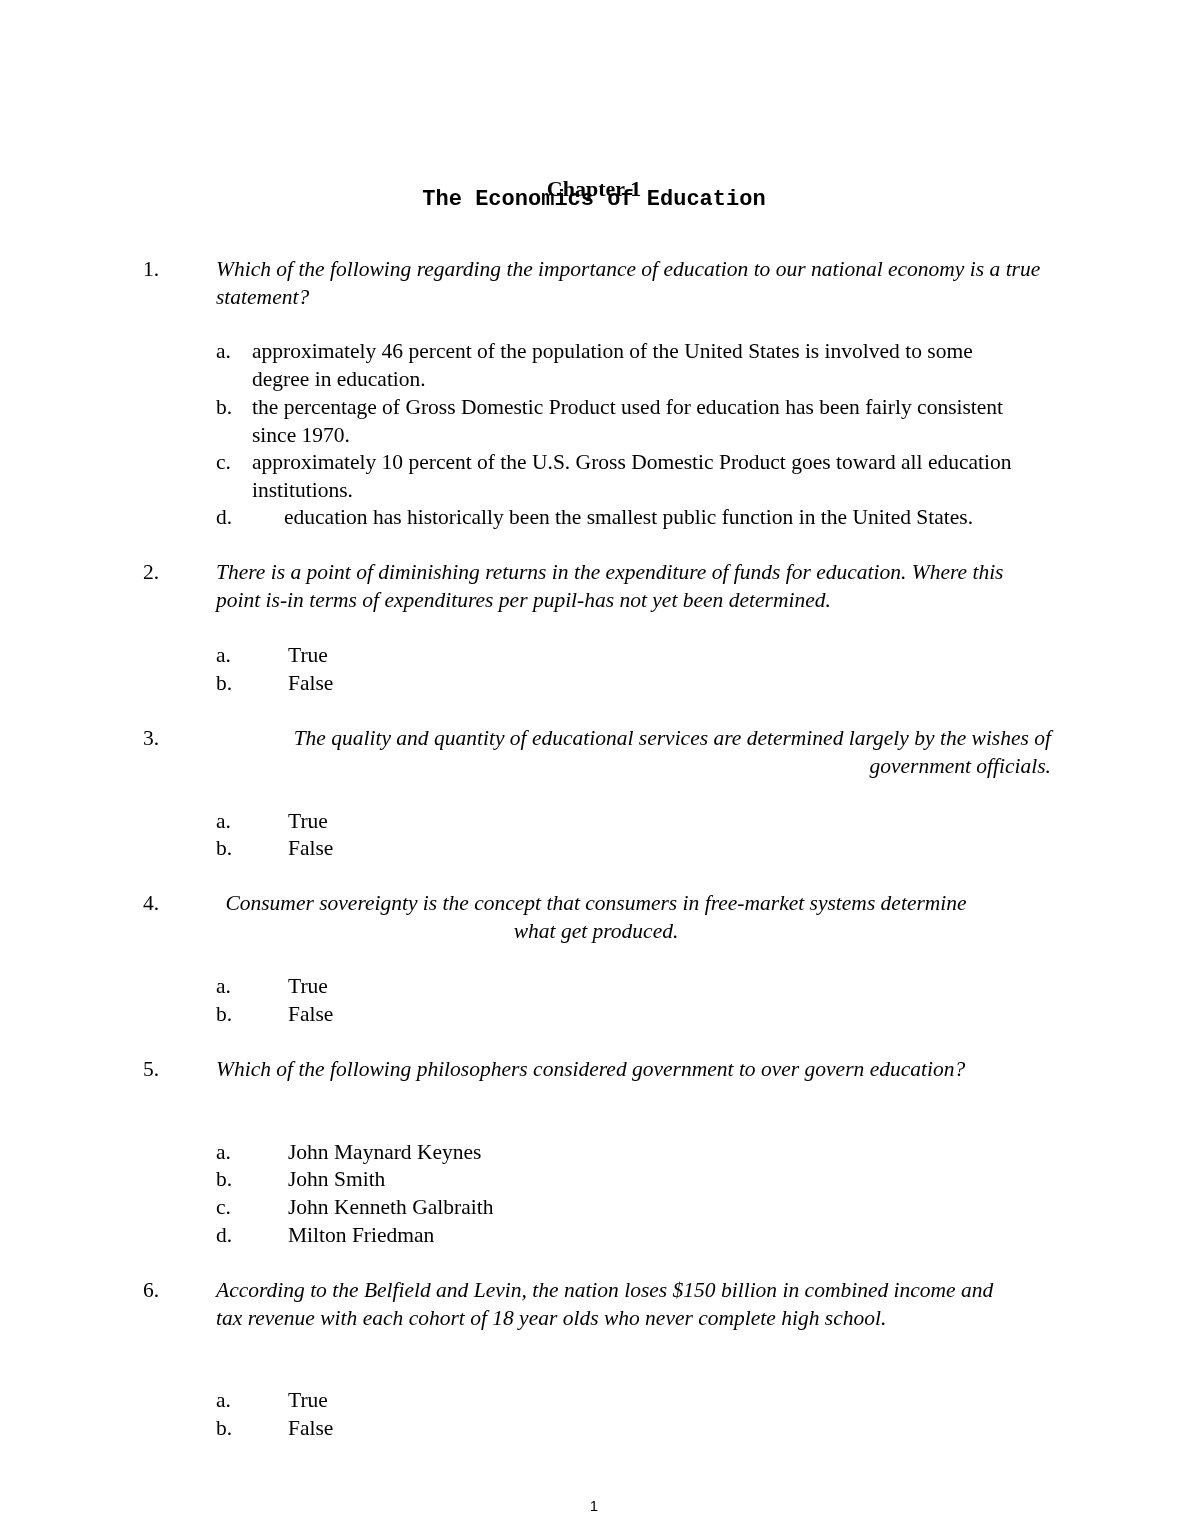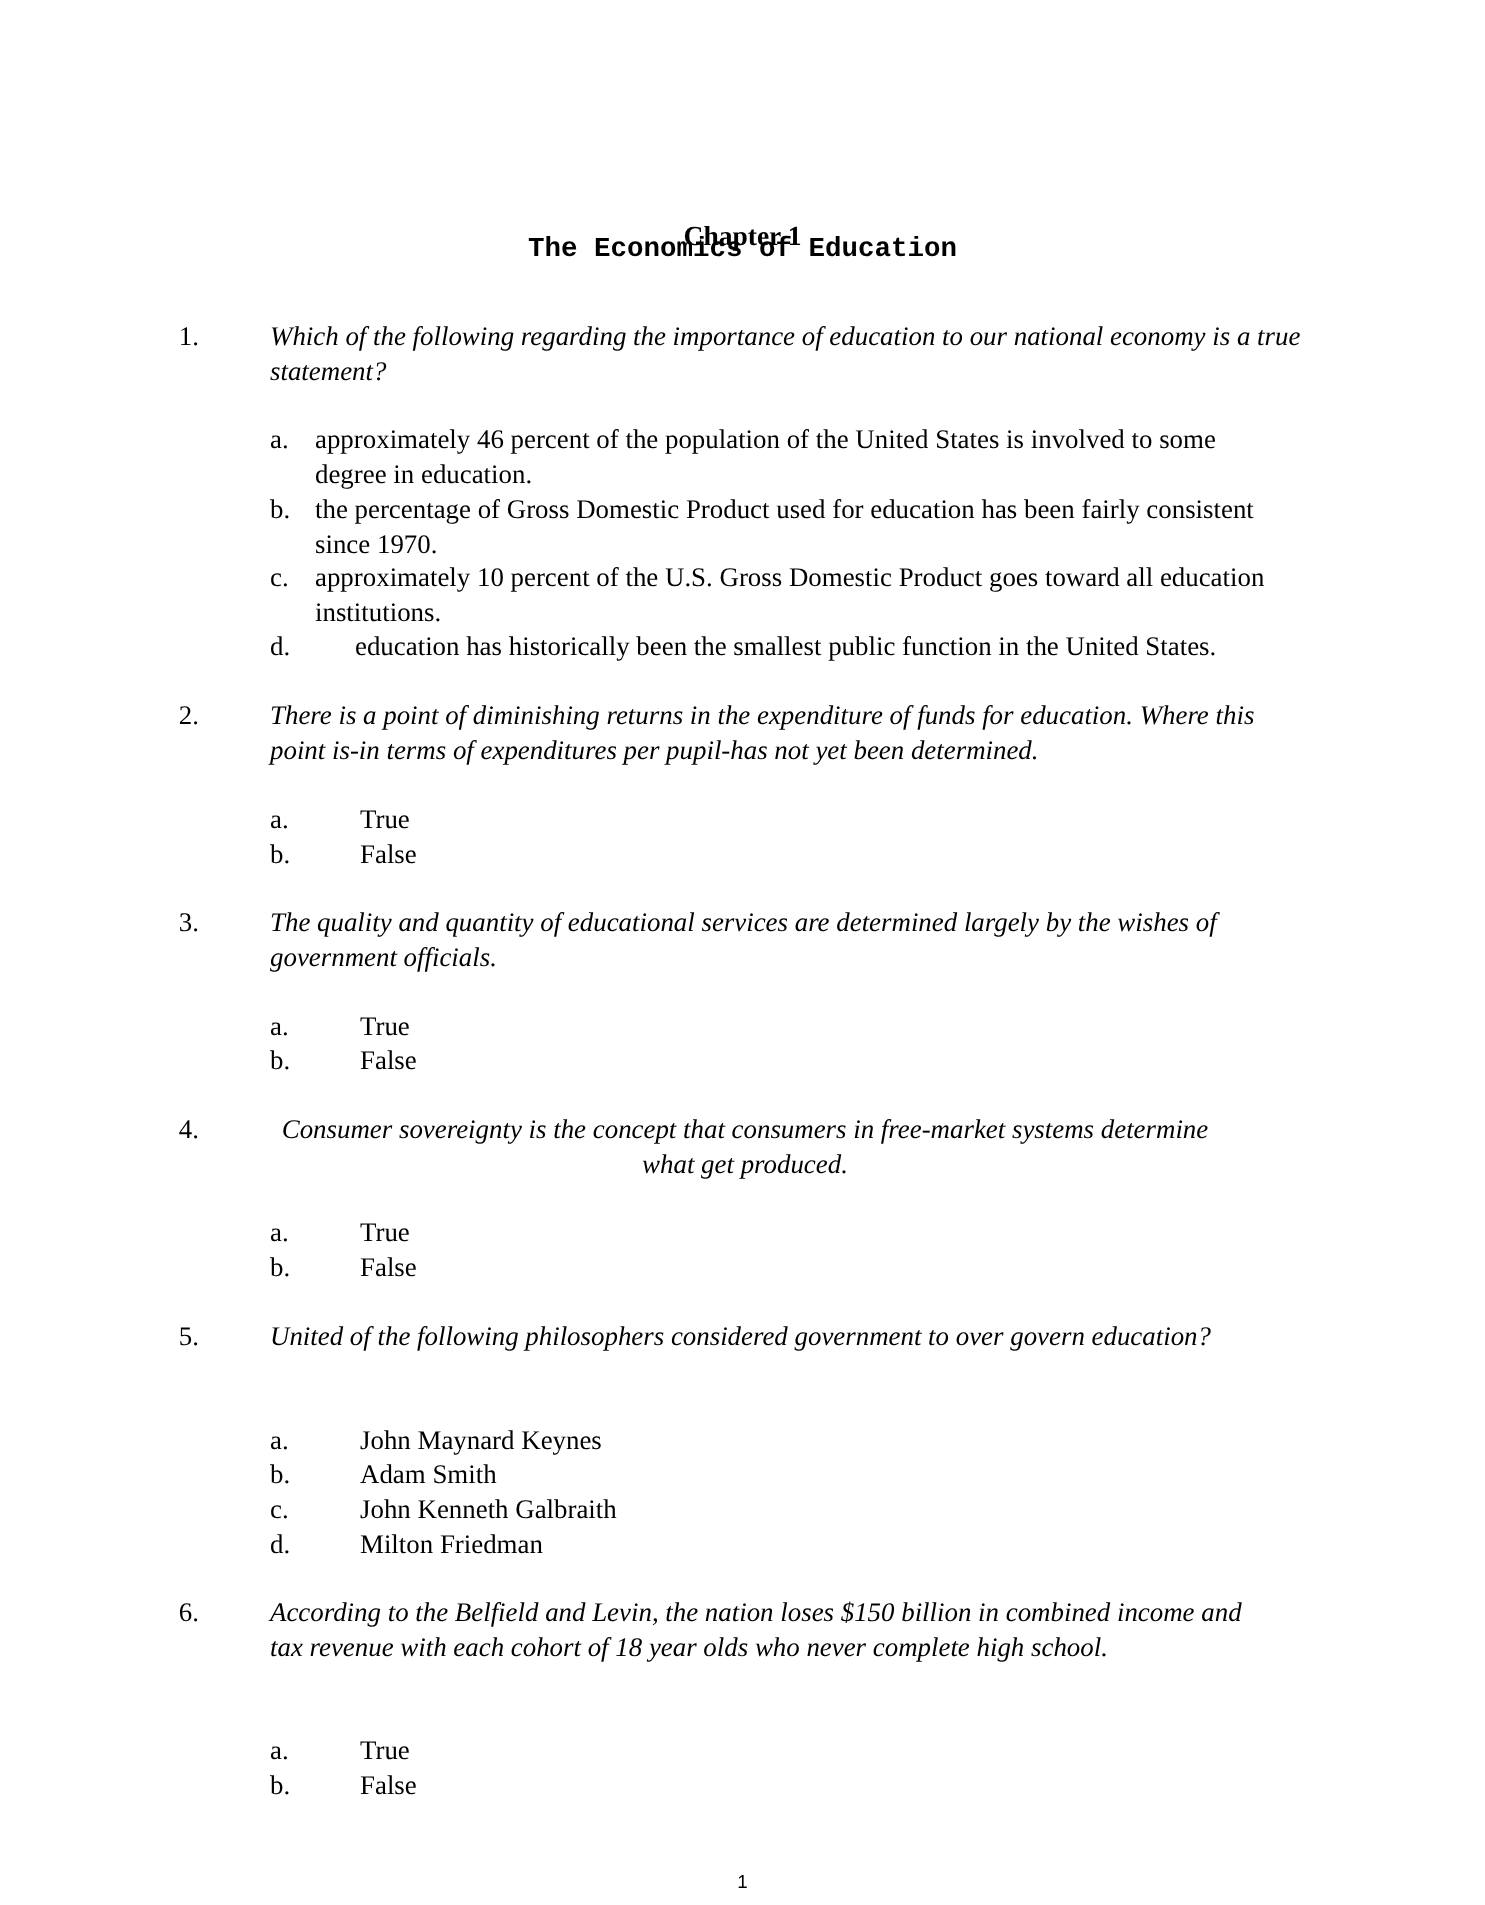--- a/index.html
+++ b/index.html
@@ -66,21 +66,21 @@
   <span class="olet">a.</span>
   <span class="otext-wide">True</span>
 </div>
 <div class="opt" style="top:670px;">
   <span class="olet">b.</span>
   <span class="otext-wide">False</span>
 </div>
 
 <div class="q" style="top:725px;">
   <span class="qnum">3.</span>
-  <span class="qtext" style="width:835px;">The quality and quantity of educational services are determined largely by the wishes of government officials.</span>
+  <span class="qtext" style="width:835px;text-align:right;">The quality and quantity of educational services are determined largely by the wishes of government officials.</span>
 </div>
 <div class="opt" style="top:808px;">
   <span class="olet">a.</span>
   <span class="otext-wide">True</span>
 </div>
 <div class="opt" style="top:835px;">
   <span class="olet">b.</span>
   <span class="otext-wide">False</span>
 </div>
 
@@ -92,29 +92,29 @@
   <span class="olet">a.</span>
   <span class="otext-wide">True</span>
 </div>
 <div class="opt" style="top:1001px;">
   <span class="olet">b.</span>
   <span class="otext-wide">False</span>
 </div>
 
 <div class="q" style="top:1056px;">
   <span class="qnum">5.</span>
-  <span class="qtext" style="width:760px;">United of the following philosophers considered government to over govern education?</span>
+  <span class="qtext" style="width:760px;">Which of the following philosophers considered government to over govern education?</span>
 </div>
 <div class="opt" style="top:1139px;">
   <span class="olet">a.</span>
   <span class="otext-wide">John Maynard Keynes</span>
 </div>
 <div class="opt" style="top:1166px;">
   <span class="olet">b.</span>
-  <span class="otext-wide">Adam Smith</span>
+  <span class="otext-wide">John Smith</span>
 </div>
 <div class="opt" style="top:1194px;">
   <span class="olet">c.</span>
   <span class="otext-wide">John Kenneth Galbraith</span>
 </div>
 <div class="opt" style="top:1222px;">
   <span class="olet">d.</span>
   <span class="otext-wide">Milton Friedman</span>
 </div>
 

